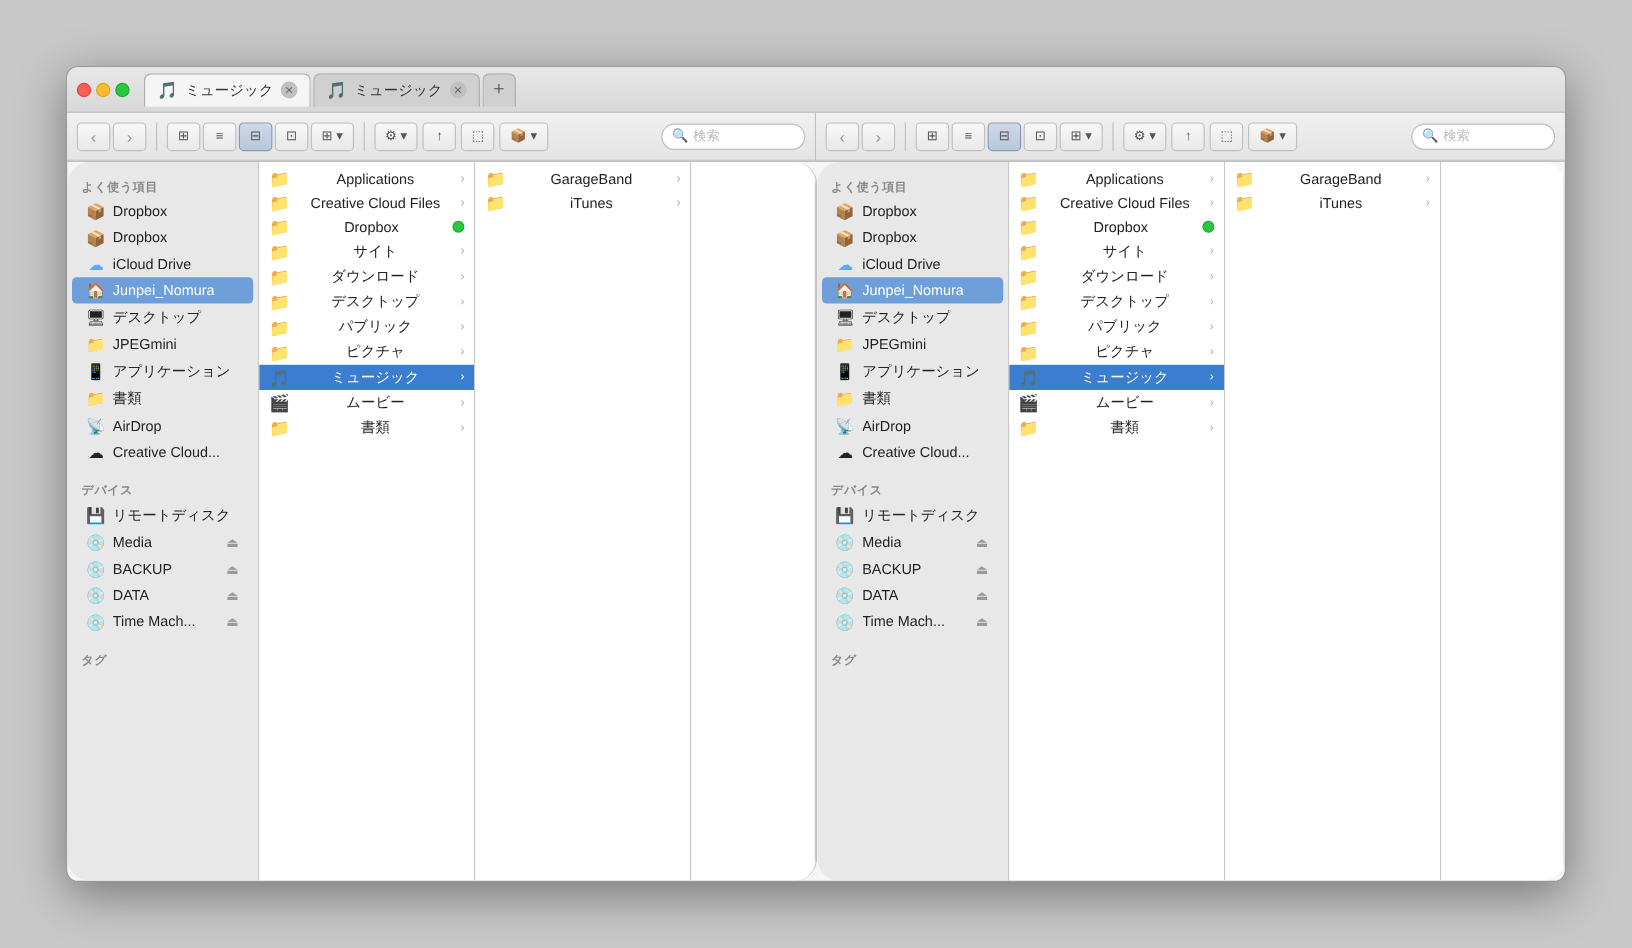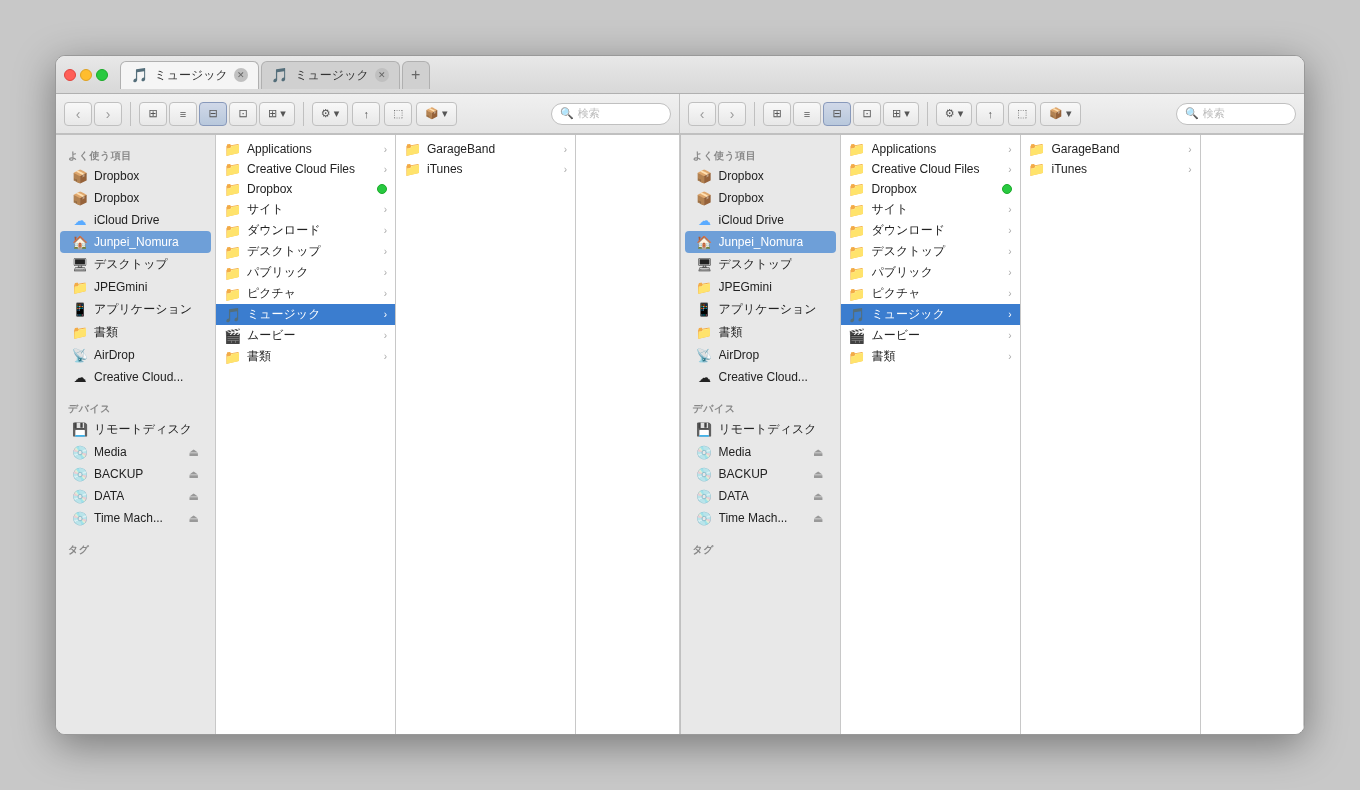--- a/index.html
+++ b/index.html
@@ -160,20 +160,21 @@
       display: flex;
       flex: 1;
       overflow: hidden;
     }
 
     
     .finder-pane {
       display: flex;
       flex: 1;
       overflow: hidden;
+      border-radius: 19px;
     }
 
     
     .sidebar {
       width: 160px;
       background: #e8e8e8;
       border-right: 1px solid #c8c8c8;
       overflow-y: auto;
       flex-shrink: 0;
       padding-top: 8px;
@@ -227,21 +228,21 @@
       padding: 2px 8px;
       gap: 5px;
       cursor: pointer;
       font-size: 12px;
       color: #222;
       position: relative;
     }
     .file-item.selected { background: #3b7dcf; color: white; }
     .file-item.selected .file-arrow { color: white; }
     .file-icon { font-size: 14px; width: 18px; text-align: center; flex-shrink: 0; }
-    .file-name { flex: 1; white-space: nowrap; overflow: hidden; text-overflow: ellipsis; }
+    .file-name { flex: 1; white-space: nowrap; overflow: hidden; text-overflow: ellipsis; text-align: center; }
     .file-arrow { margin-left: auto; font-size: 10px; color: #aaa; }
     .file-badge {
       width: 10px; height: 10px;
       border-radius: 50%;
       background: #28c940;
       border: 1px solid #1aab29;
       flex-shrink: 0;
     }
 
     

